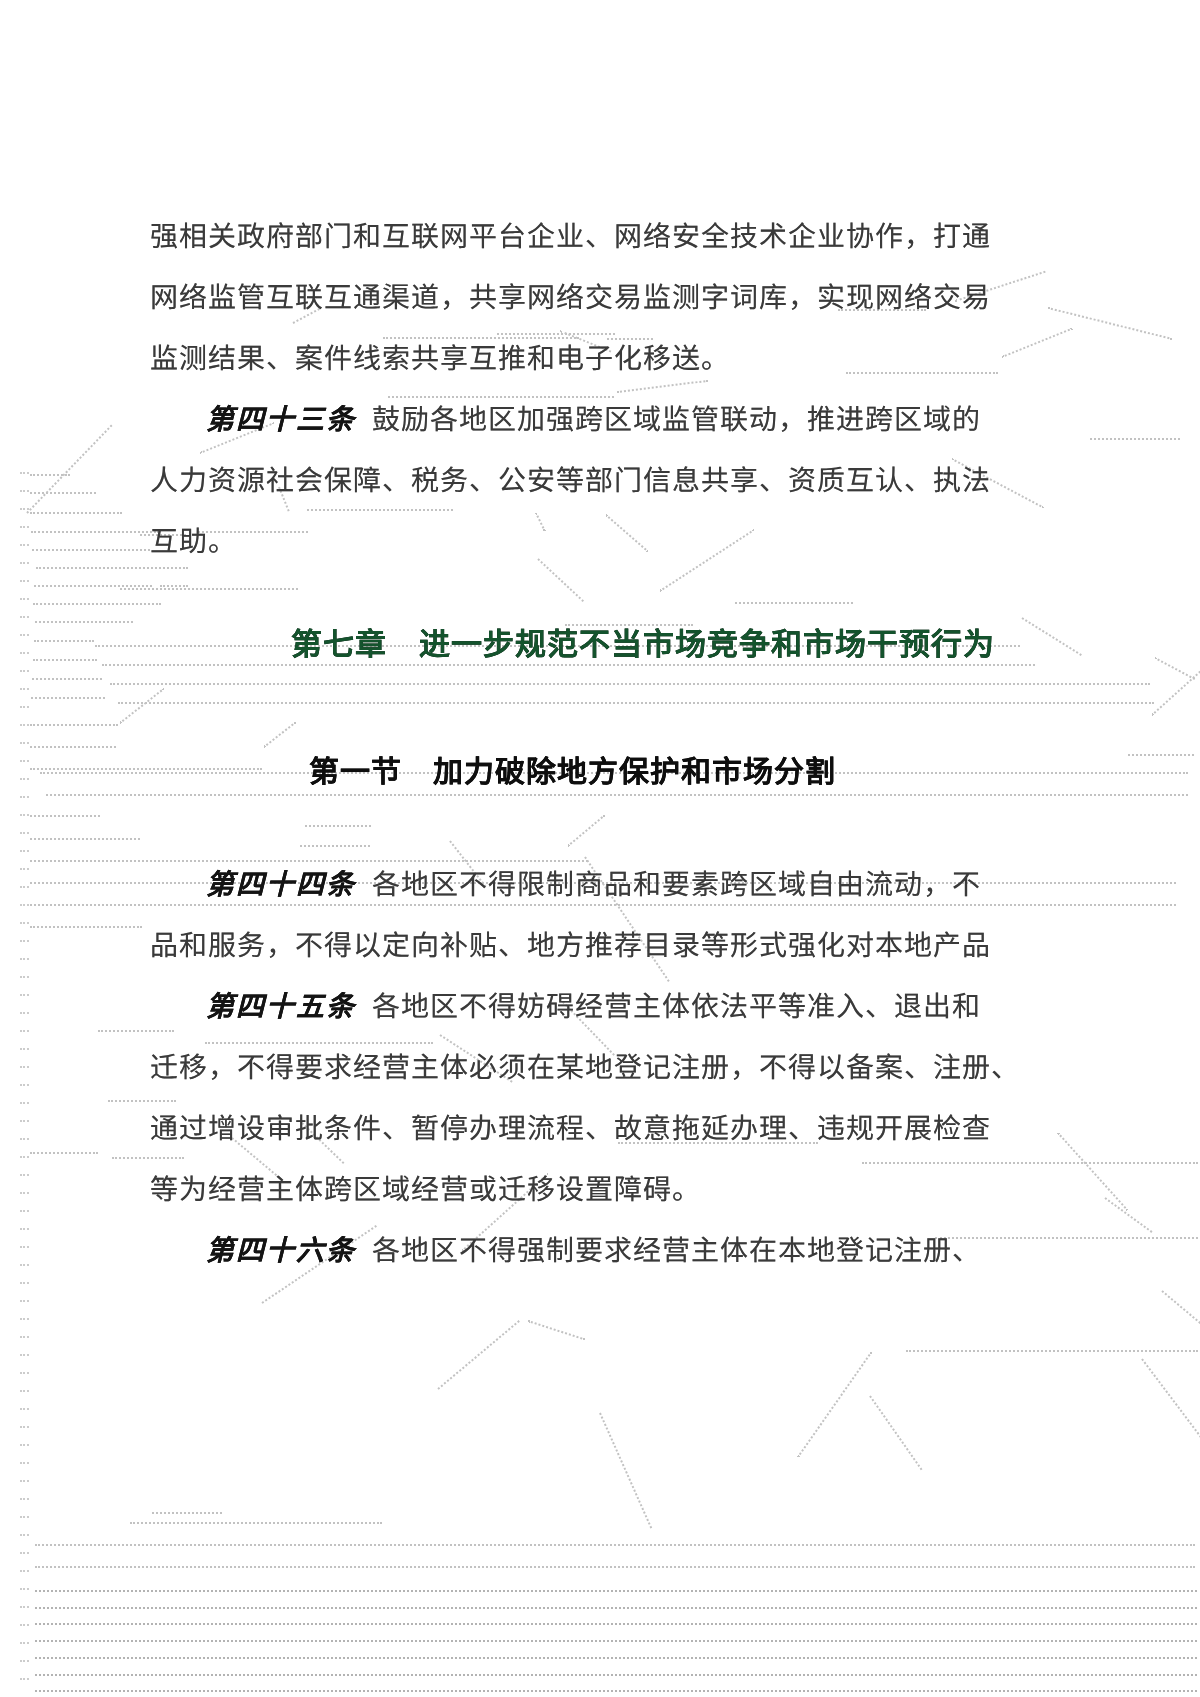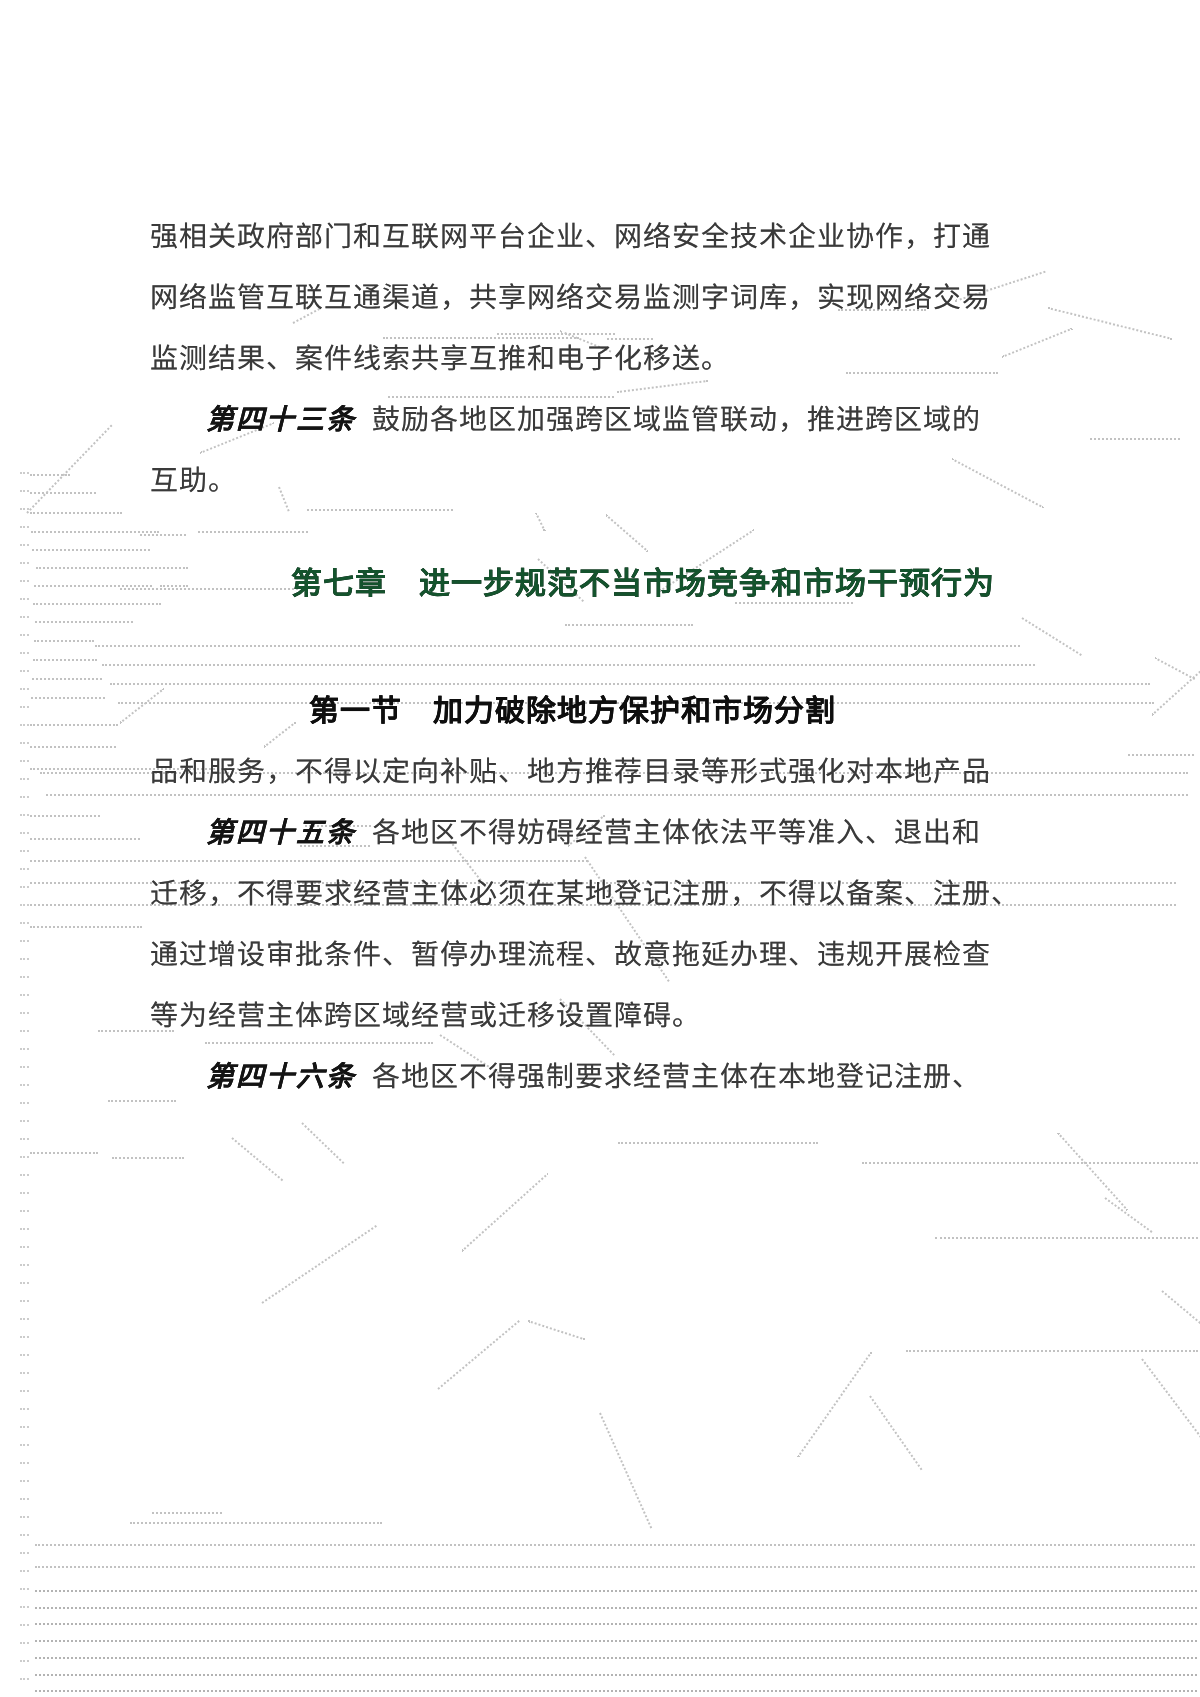--- a/index.html
+++ b/index.html
@@ -232,23 +232,25 @@
       <div class="tick" style="left: 20px; top: 1624px;"></div>
       <div class="tick" style="left: 20px; top: 1642px;"></div>
       <div class="tick" style="left: 20px; top: 1660px;"></div>
       <div class="tick" style="left: 20px; top: 1678px;"></div>
     </div>
   <div class="doc-text">
       <div class="line body">强相关政府部门和互联网平台企业、网络安全技术企业协作，打通</div>
       <div class="line body">网络监管互联互通渠道，共享网络交易监测字词库，实现网络交易</div>
       <div class="line body">监测结果、案件线索共享互推和电子化移送。</div>
       <div class="line article-start"><b class="article-label">第四十三条</b><span>鼓励各地区加强跨区域监管联动，推进跨区域的</span></div>
+      <div class="line body">人力资源社会保障、税务、公安等部门信息共享、资质互认、执法</div>
       <div class="line body">互助。</div>
       <div class="line chapter-heading">第七章　进一步规范不当市场竞争和市场干预行为</div>
       <div class="line section-heading">第一节　加力破除地方保护和市场分割</div>
+      <div class="line article-start after-heading"><b class="article-label">第四十四条</b><span>各地区不得限制商品和要素跨区域自由流动，不</span></div>
       <div class="line body">品和服务，不得以定向补贴、地方推荐目录等形式强化对本地产品</div>
       <div class="line article-start"><b class="article-label">第四十五条</b><span>各地区不得妨碍经营主体依法平等准入、退出和</span></div>
       <div class="line body">迁移，不得要求经营主体必须在某地登记注册，不得以备案、注册、</div>
       <div class="line body">通过增设审批条件、暂停办理流程、故意拖延办理、违规开展检查</div>
       <div class="line body">等为经营主体跨区域经营或迁移设置障碍。</div>
       <div class="line article-start"><b class="article-label">第四十六条</b><span>各地区不得强制要求经营主体在本地登记注册、</span></div>
     </div>
 </div>
 
 </body></html>

